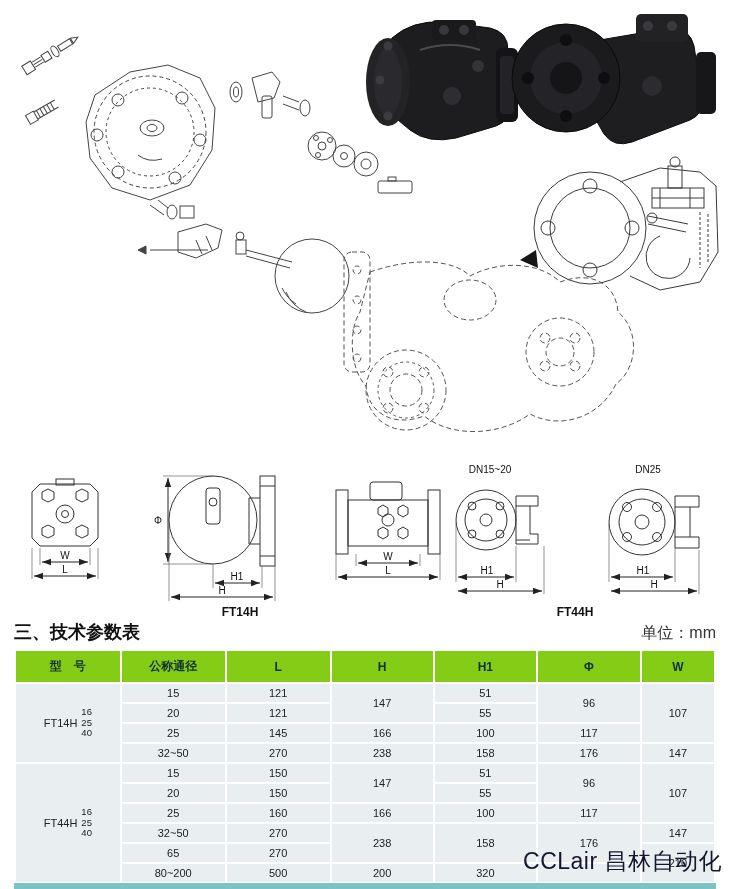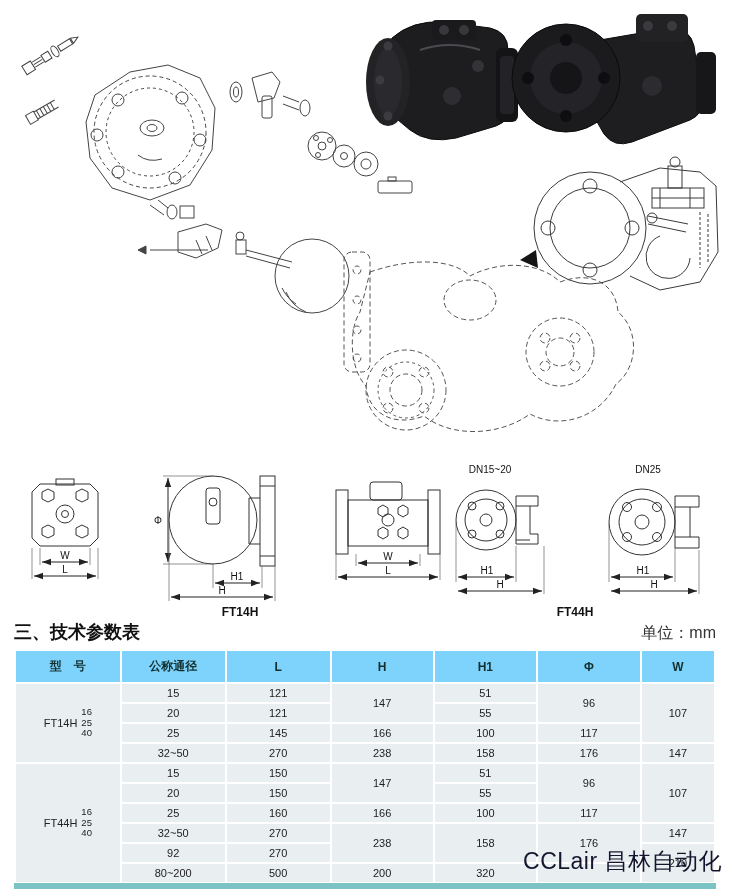--- a/index.html
+++ b/index.html
@@ -12,21 +12,21 @@
   .top-art { top:0; }
   .dim-art { top:462px; }
   .dim-art text { stroke:none; fill:#111; font-size:10px; }
   .dim-art text.caption { font-size:12px; font-weight:bold; }
   .table-section { position:absolute; top:620px; left:14px; width:702px; }
   .section-head { display:flex; justify-content:space-between; align-items:flex-end; margin-bottom:5px; }
   .section-title { font-size:18px; font-weight:bold; color:#111; }
   .unit-label { font-size:16px; color:#333; }
   table.spec { width:100%; border-collapse:collapse; table-layout:fixed; }
   table.spec th {
-    background:#7dd3fc; color:#12302f; font-size:12px; font-weight:bold;
+    background:#84cc16; color:#12302f; font-size:12px; font-weight:bold;
     height:33px; border:2px solid #fff; text-align:center;
   }
   table.spec td {
     background:#e9eff1; font-size:11px; color:#222; text-align:center;
     height:20px; border:2px solid #fff; padding:0;
   }
   td.model-cell { font-size:12px; }
   .model-wrap { display:flex; align-items:center; justify-content:center; gap:4px; }
   .model-name { font-weight:normal; }
   .model-pressures { display:flex; flex-direction:column; font-size:9.5px; line-height:1.1; }
@@ -391,21 +391,21 @@
         </tr>
         <tr>
           <td>32~50</td>
           <td>270</td>
           <td rowspan="2">238</td>
           <td rowspan="2">158</td>
           <td rowspan="2">176</td>
           <td>147</td>
         </tr>
         <tr>
-          <td>92</td>
+          <td>65</td>
           <td>270</td>
           <td rowspan="2">210</td>
         </tr>
         <tr>
           <td>80~200</td>
           <td>500</td>
           <td>200</td>
           <td>320</td>
           <td></td>
         </tr>

